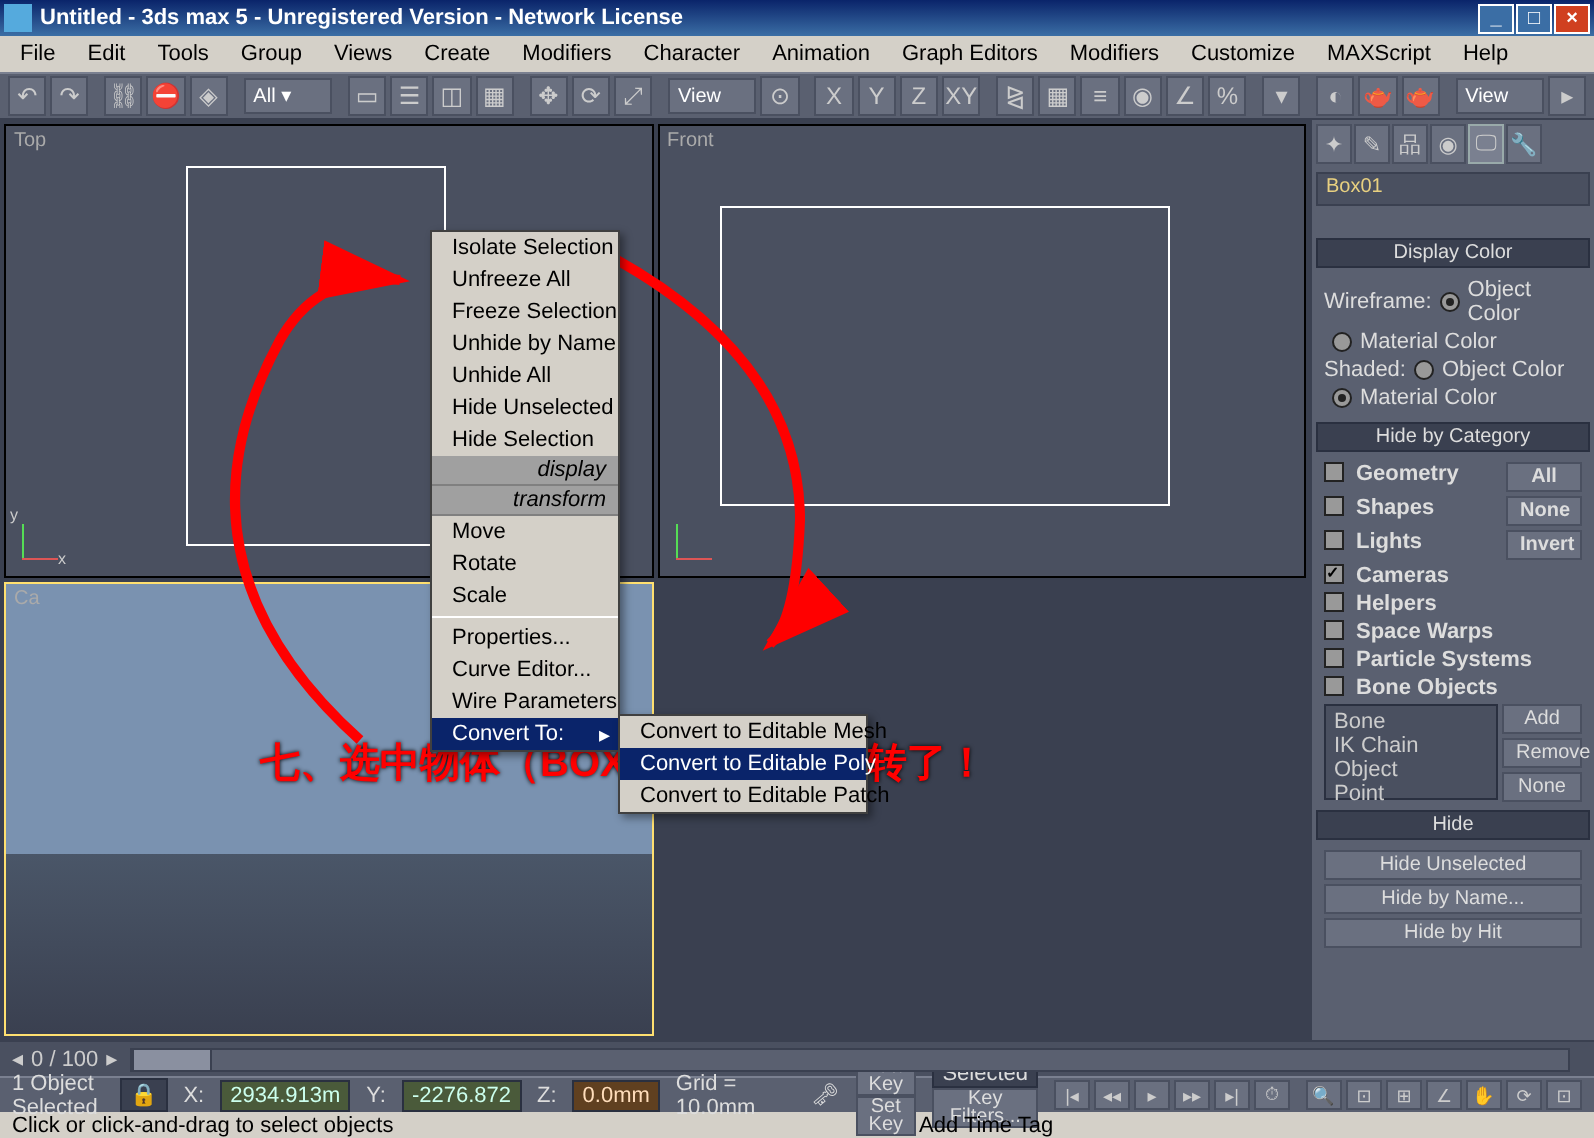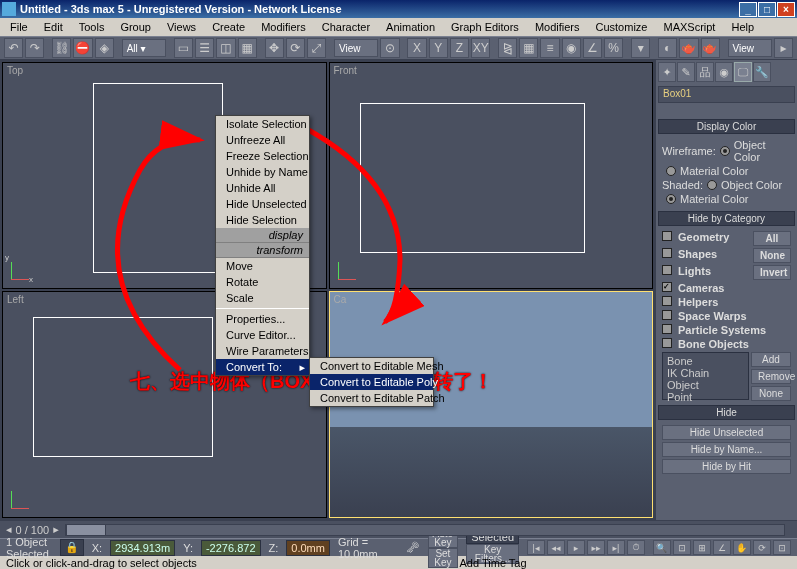--- a/index.html
+++ b/index.html
@@ -170,28 +170,20 @@
 
     <div class="vp">
       <div class="vp-label">Front</div>
       <div class="vp-box" style="left:30px;top:40px;width:225px;height:150px;"></div>
       <div class="vp-axis">
         <div class="axis-y"></div>
           <div class="axis-x"></div>
       </div>
     </div>
 
-    <div class="vp">
-      <div class="vp-label">Left</div>
-      <div class="vp-box" style="left:30px;top:25px;width:180px;height:140px;"></div>
-      <div class="vp-axis">
-        <div class="axis-y"></div>
-          <div class="axis-x"></div>
-      </div>
-    </div>
 
     <div class="vp active vp-persp">
       <div class="vp-label">Ca</div>
     </div>
 
     <div class="ctx" style="left:215px; top:55px; width:95px;">
       <div class="ctx-item">Isolate Selection</div>
       <div class="ctx-item">Unfreeze All</div>
       <div class="ctx-item">Freeze Selection</div>
       <div class="ctx-item">Unhide by Name</div>

